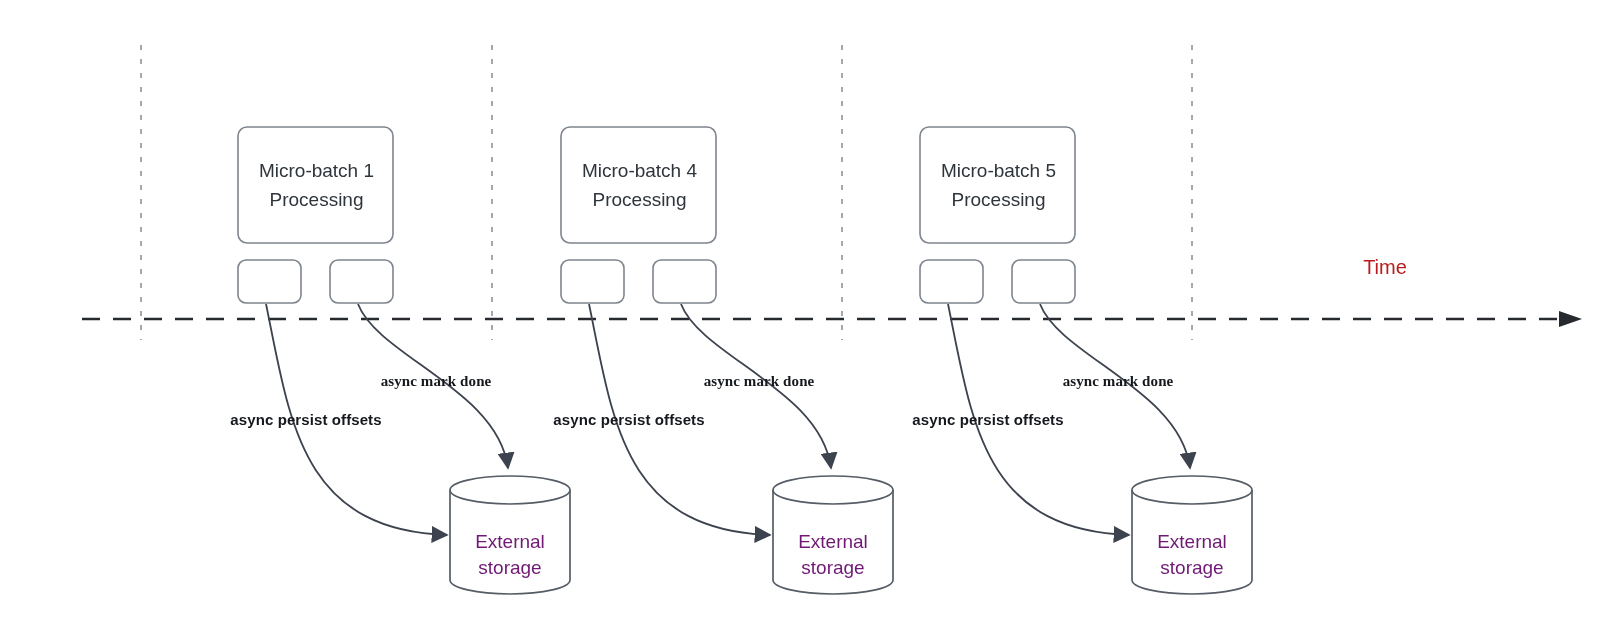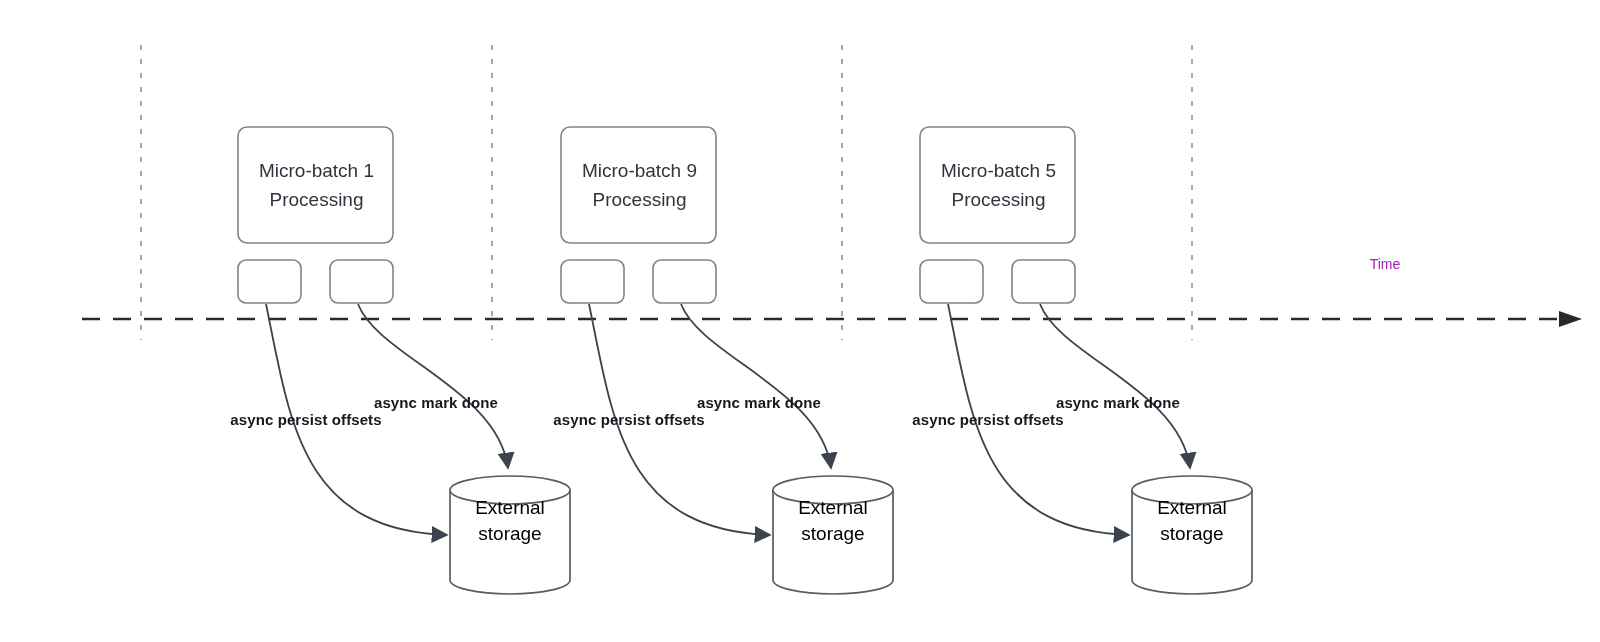--- a/index.html
+++ b/index.html
@@ -49,36 +49,36 @@
   .arrow-label {
     position: absolute;
     transform: translateX(-50%);
     font-size: 15px;
     font-weight: 700;
     color: #15181d;
     white-space: nowrap;
     letter-spacing: 0.1px;
   }
   .arrow-label.persist { left: 306px; top: 411px; }
-  .arrow-label.done    { left: 436px; top: 394px; }
+  .arrow-label.done    { left: 436px; top: 373px; font-family: Liberation Serif, serif; }
   .storage-label {
     position: absolute;
-    left: 450px; top: 495px;
+    left: 450px; top: 529px;
     width: 120px;
     text-align: center;
     font-size: 19px;
     line-height: 26px;
-    color: #000000;
+    color: #701a75;
   }
   .time-label {
     position: absolute;
     left: 1385px; top: 256px;
     transform: translateX(-50%);
-    font-size: 14px;
-    color: #a21caf;
+    font-size: 20px;
+    color: #b91c1c;
   }
 </style>
 </head>
 <body>
 
 <div class="stage">
 
   <svg class="shape-layer" width="1600" height="642" viewBox="0 0 1600 642" xmlns="http://www.w3.org/2000/svg">
     <defs>
       <marker id="arrowhead" viewBox="0 0 10 10" refX="9" refY="5" markerWidth="9.5" markerHeight="9.5" orient="auto-start-reverse">
@@ -136,21 +136,21 @@
   <div class="label-layer">
 
     <div class="batch-layer b1">
       <div class="box-title">Micro-batch 1 Processing</div>
       <div class="arrow-label persist">async persist offsets</div>
       <div class="arrow-label done">async mark done</div>
       <div class="storage-label">External storage</div>
     </div>
 
     <div class="batch-layer b2">
-      <div class="box-title">Micro-batch 9 Processing</div>
+      <div class="box-title">Micro-batch 4 Processing</div>
       <div class="arrow-label persist">async persist offsets</div>
       <div class="arrow-label done">async mark done</div>
       <div class="storage-label">External storage</div>
     </div>
 
     <div class="batch-layer b3">
       <div class="box-title">Micro-batch 5 Processing</div>
       <div class="arrow-label persist">async persist offsets</div>
       <div class="arrow-label done">async mark done</div>
       <div class="storage-label">External storage</div>

